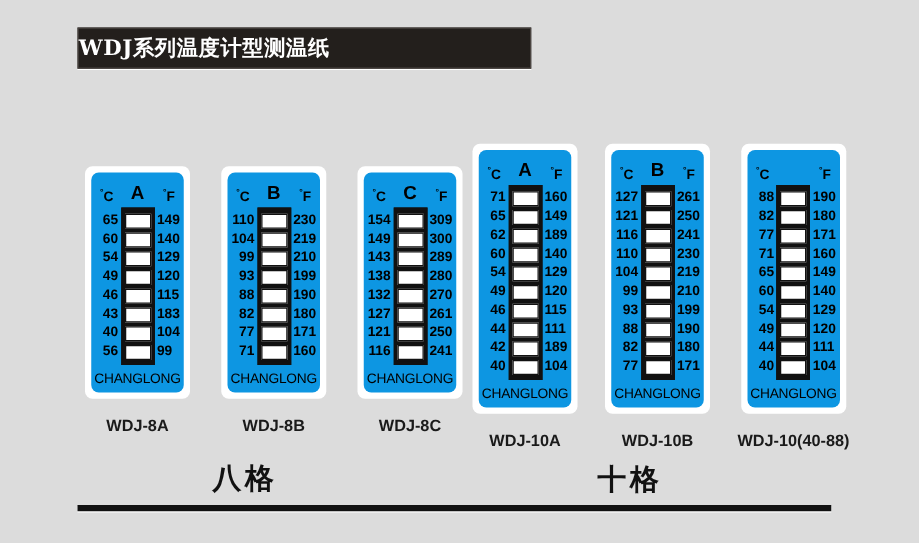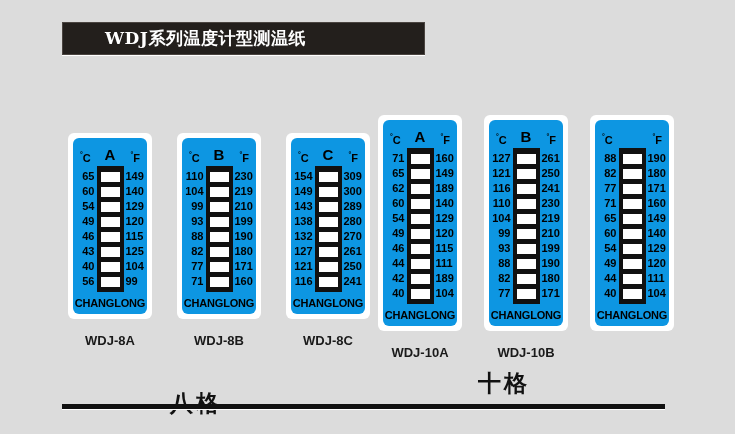--- a/index.html
+++ b/index.html
@@ -28,21 +28,20 @@
     display: flex;
     align-items: center;
     box-shadow: 0 1px 0 #ffffff;
   }
   #title-text {
     color: #ffffff;
     font-family: "DejaVu Serif", "Liberation Serif", serif;
     font-weight: bold;
     font-size: 17px;
     letter-spacing: 0.5px;
-    margin-left: 42px;
     white-space: nowrap;
   }
 
   
   .group {
     position: absolute;
     display: flex;
   }
   #group-eight {
     left: 68px;
@@ -138,21 +137,21 @@
     color: #000000;
     line-height: 1;
     white-space: nowrap;
   }
   .val-c { right: 100%; margin-right: 5px; }
   .val-f { left: 100%; margin-left: 5px; }
 
   .brand {
     margin-top: 5px;
     font-size: 11px;
-    font-weight: bold;
+    font-weight: normal;
     color: #000000;
     letter-spacing: -0.2px;
   }
 
   .strip-label {
     margin-top: 14px;
     font-size: 13px;
     font-weight: bold;
     color: #1a1a1a;
     white-space: nowrap;
@@ -160,21 +159,21 @@
 
   
   .caption {
     position: absolute;
     font-family: "DejaVu Serif", "Liberation Serif", serif;
     font-weight: bold;
     font-size: 23px;
     color: #111111;
     letter-spacing: 3px;
   }
-  #caption-eight { left: 170px; top: 388px; }
+  #caption-eight { left: 170px; top: 367px; }
   #caption-ten  { left: 478px; top: 368px; text-align: right; }
 
   
   #bottom-rule {
     position: absolute;
     left: 62px;
     top: 404px;
     width: 603px;
     height: 5px;
     background: #111111;
@@ -219,21 +218,21 @@
               <span class="val-f">120</span>
             </div>
             <div class="row">
               <span class="val-c">46</span>
               <span class="cell"></span>
               <span class="val-f">115</span>
             </div>
             <div class="row">
               <span class="val-c">43</span>
               <span class="cell"></span>
-              <span class="val-f">125</span>
+              <span class="val-f">183</span>
             </div>
             <div class="row">
               <span class="val-c">40</span>
               <span class="cell"></span>
               <span class="val-f">104</span>
             </div>
             <div class="row">
               <span class="val-c">56</span>
               <span class="cell"></span>
               <span class="val-f">99</span>
@@ -542,19 +541,20 @@
             </div>
             <div class="row">
               <span class="val-c">40</span>
               <span class="cell"></span>
               <span class="val-f">104</span>
             </div>
           </div>
           <div class="brand">CHANGLONG</div>
         </div>
       </div>
+      <div class="strip-label">WDJ-10(40-88)</div>
     </div>
   </div>
 
 <div class="caption" id="caption-eight">八格</div>
 <div class="caption" id="caption-ten">十格</div>
 
 <div id="bottom-rule"></div>
 
 </body></html>

